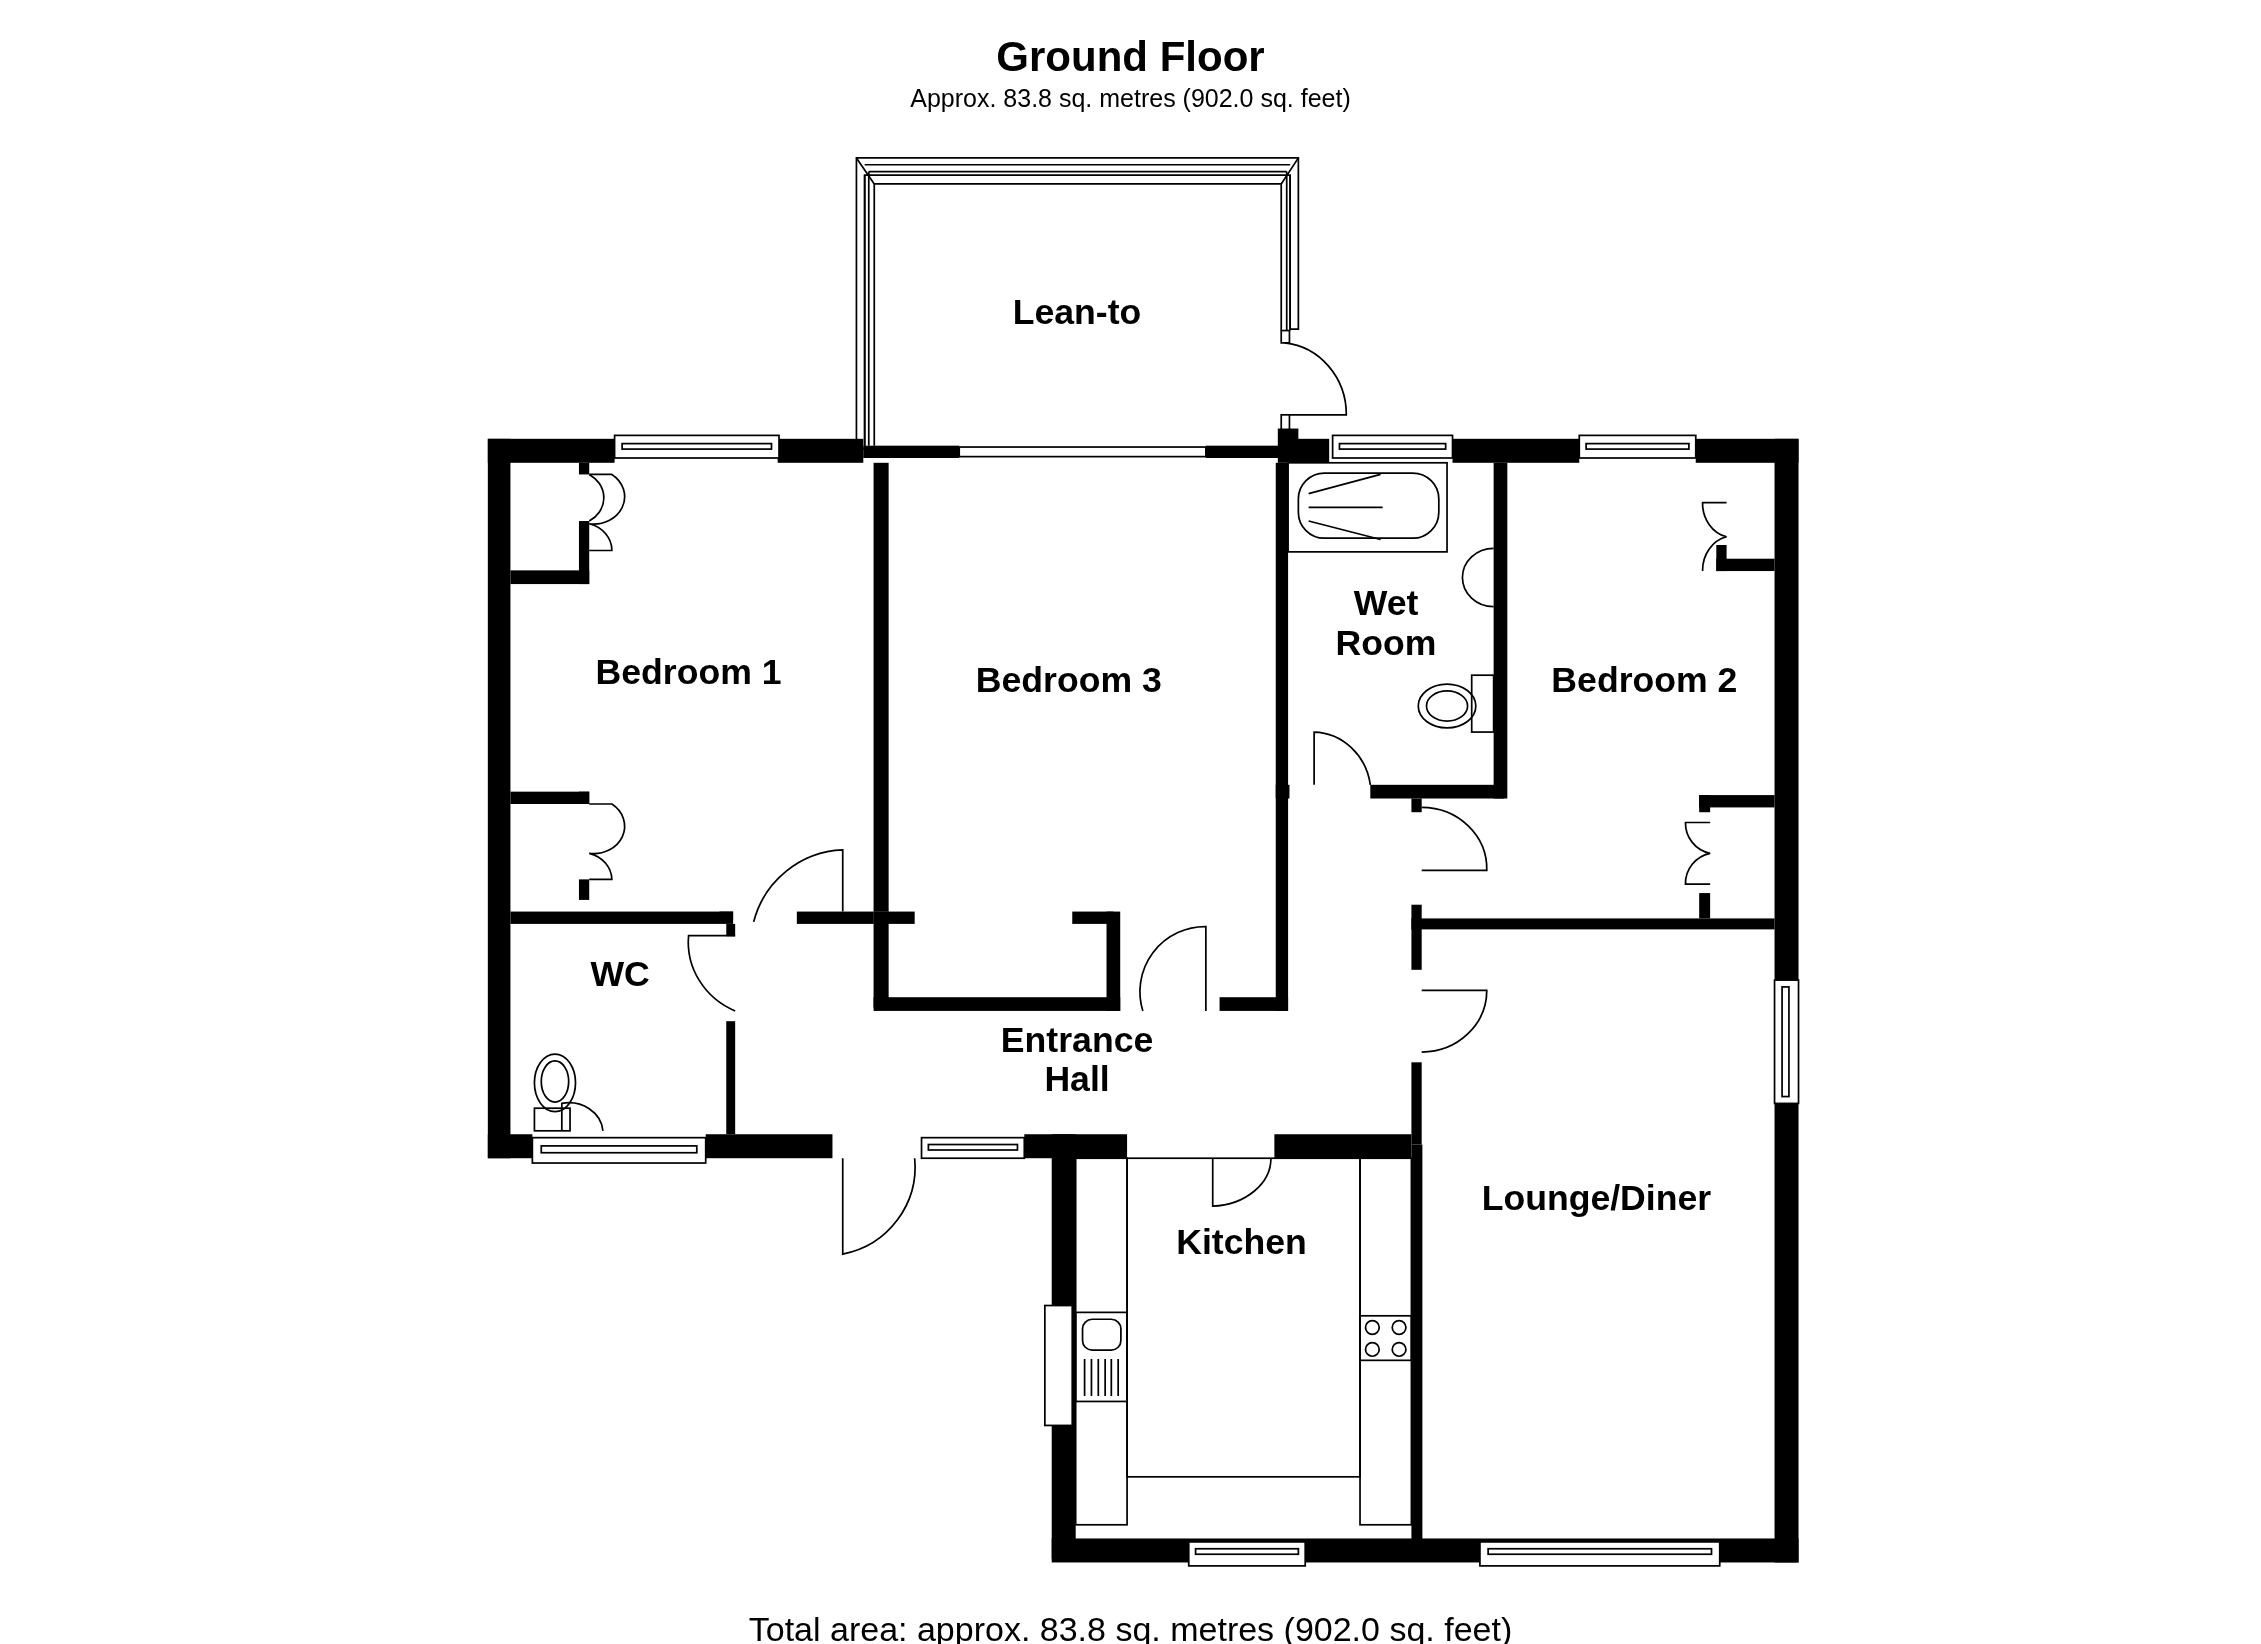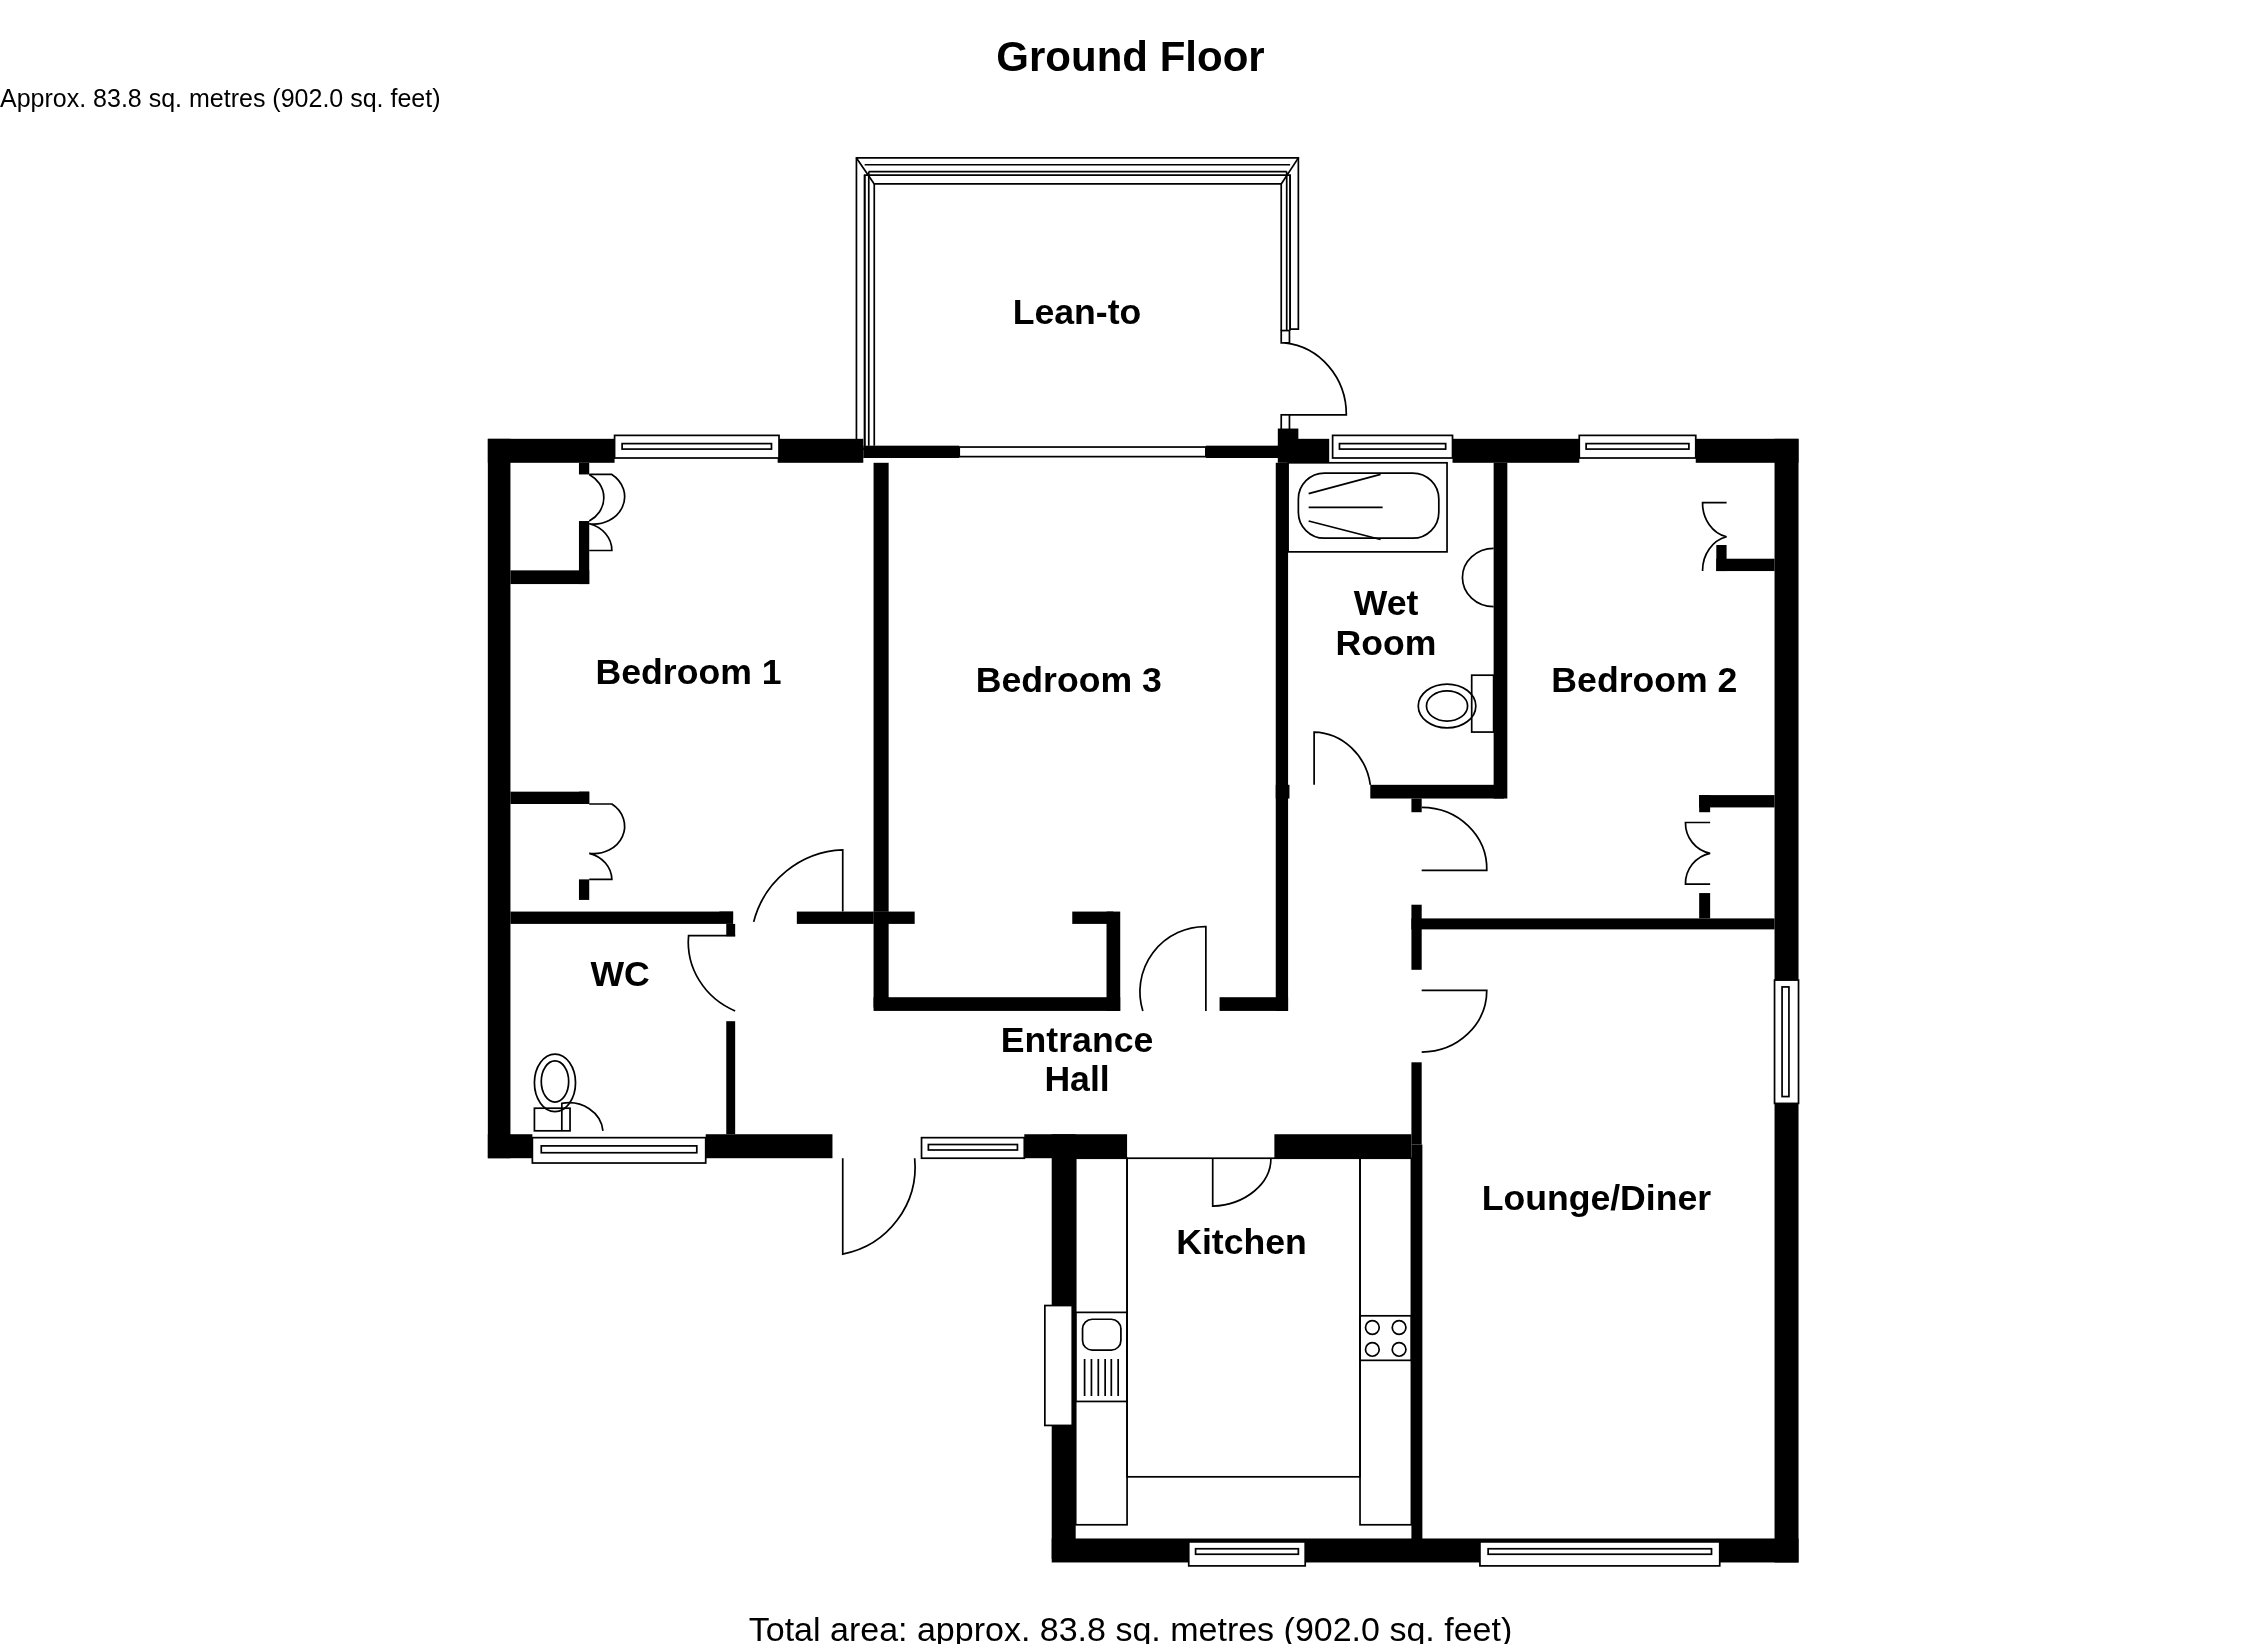--- a/index.html
+++ b/index.html
@@ -1,18 +1,18 @@
 <!DOCTYPE html>
 <html style="font-size:11px"><head>
 <meta charset="utf-8">
 <style>
   html, body { margin:0; padding:0; background:#ffffff; }
   body { width:2261px; height:1645px; position:relative; overflow:hidden; font-family:"Liberation Sans", sans-serif; }
   .title { position:absolute; left:0; width:2261px; top:33px; text-align:center; font-weight:bold; font-size:42px; color:#000; }
-  .subtitle { position:absolute; left:0; width:2261px; top:84px; text-align:left; font-size:25px; color:#000; }
+  .subtitle { position:absolute; left:0; width:2261px; top:84px; text-align:center; font-size:25px; color:#000; }
   .footer { position:absolute; left:0; width:2261px; top:1610px; text-align:center; font-size:34px; color:#000; }
   svg { position:absolute; left:0; top:0; }
   .lbl { font-family:"Liberation Sans", sans-serif; font-weight:bold; font-size:52px; fill:#000; text-anchor:middle; }
   .w { fill:#000; }
   .ln { fill:#fff; stroke:#000; stroke-width:2.5; }
   .thin { fill:none; stroke:#000; stroke-width:2.5; }
 </style>
 </head>
 <body>
 

